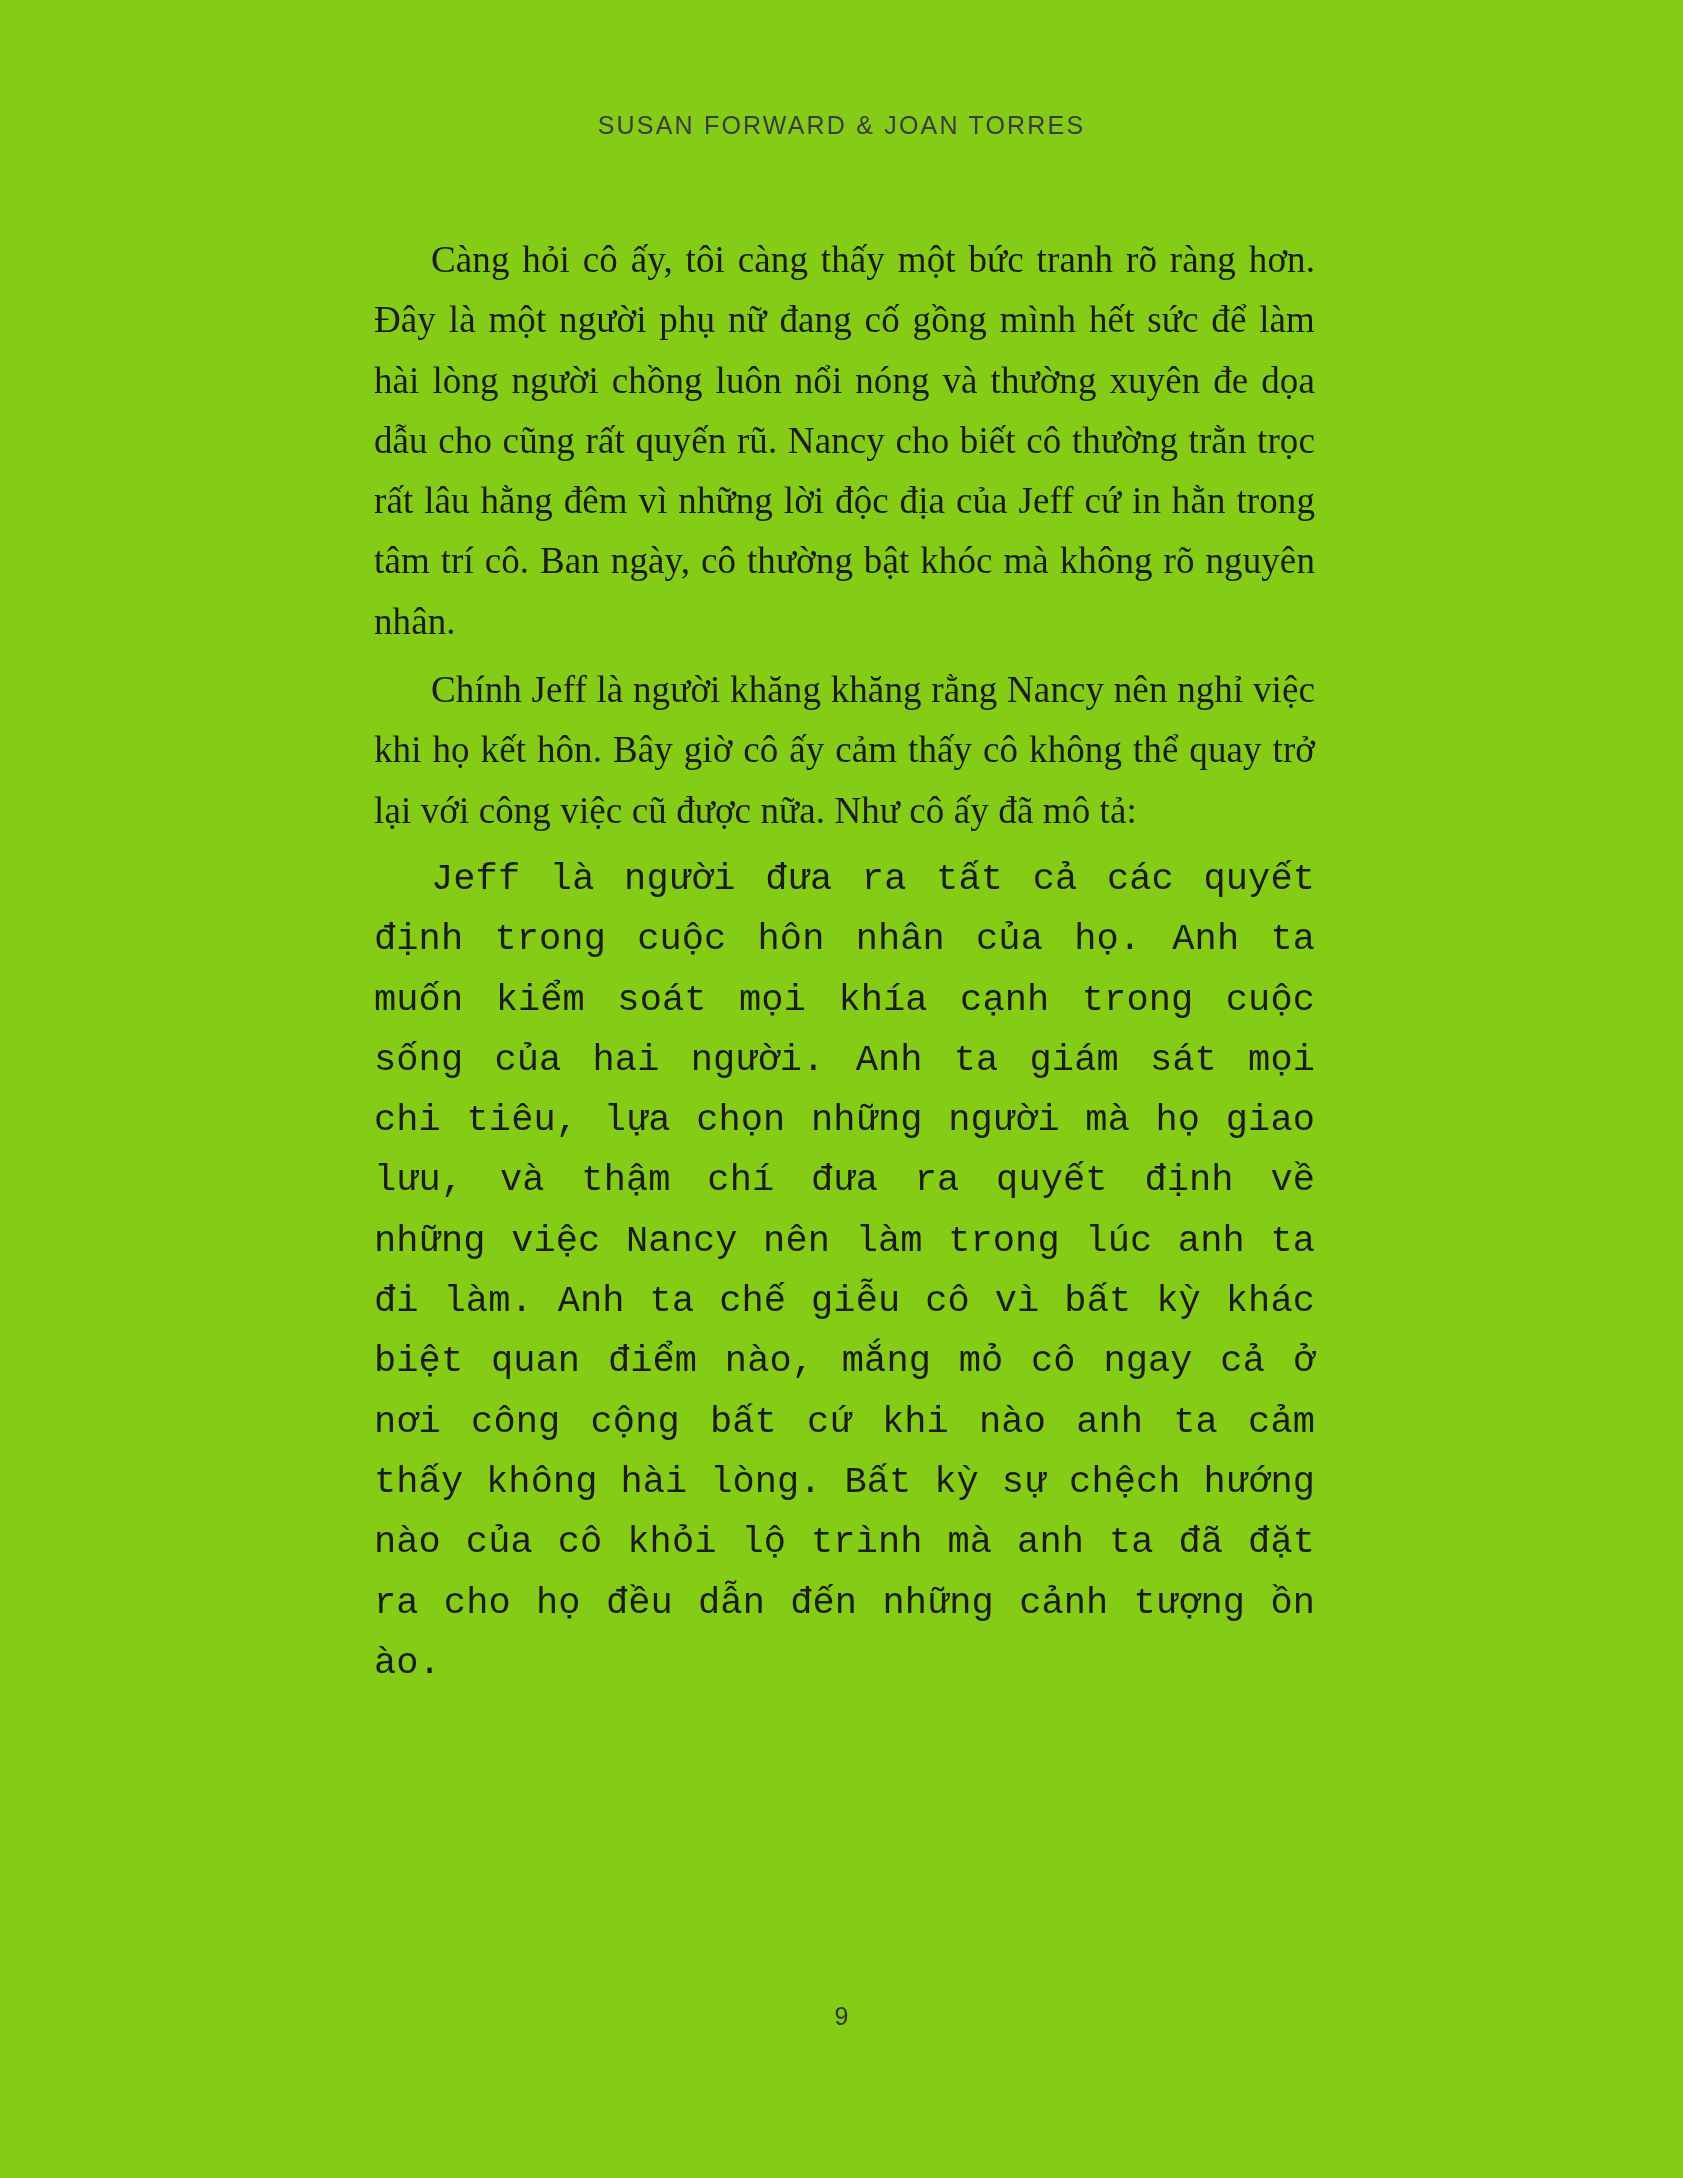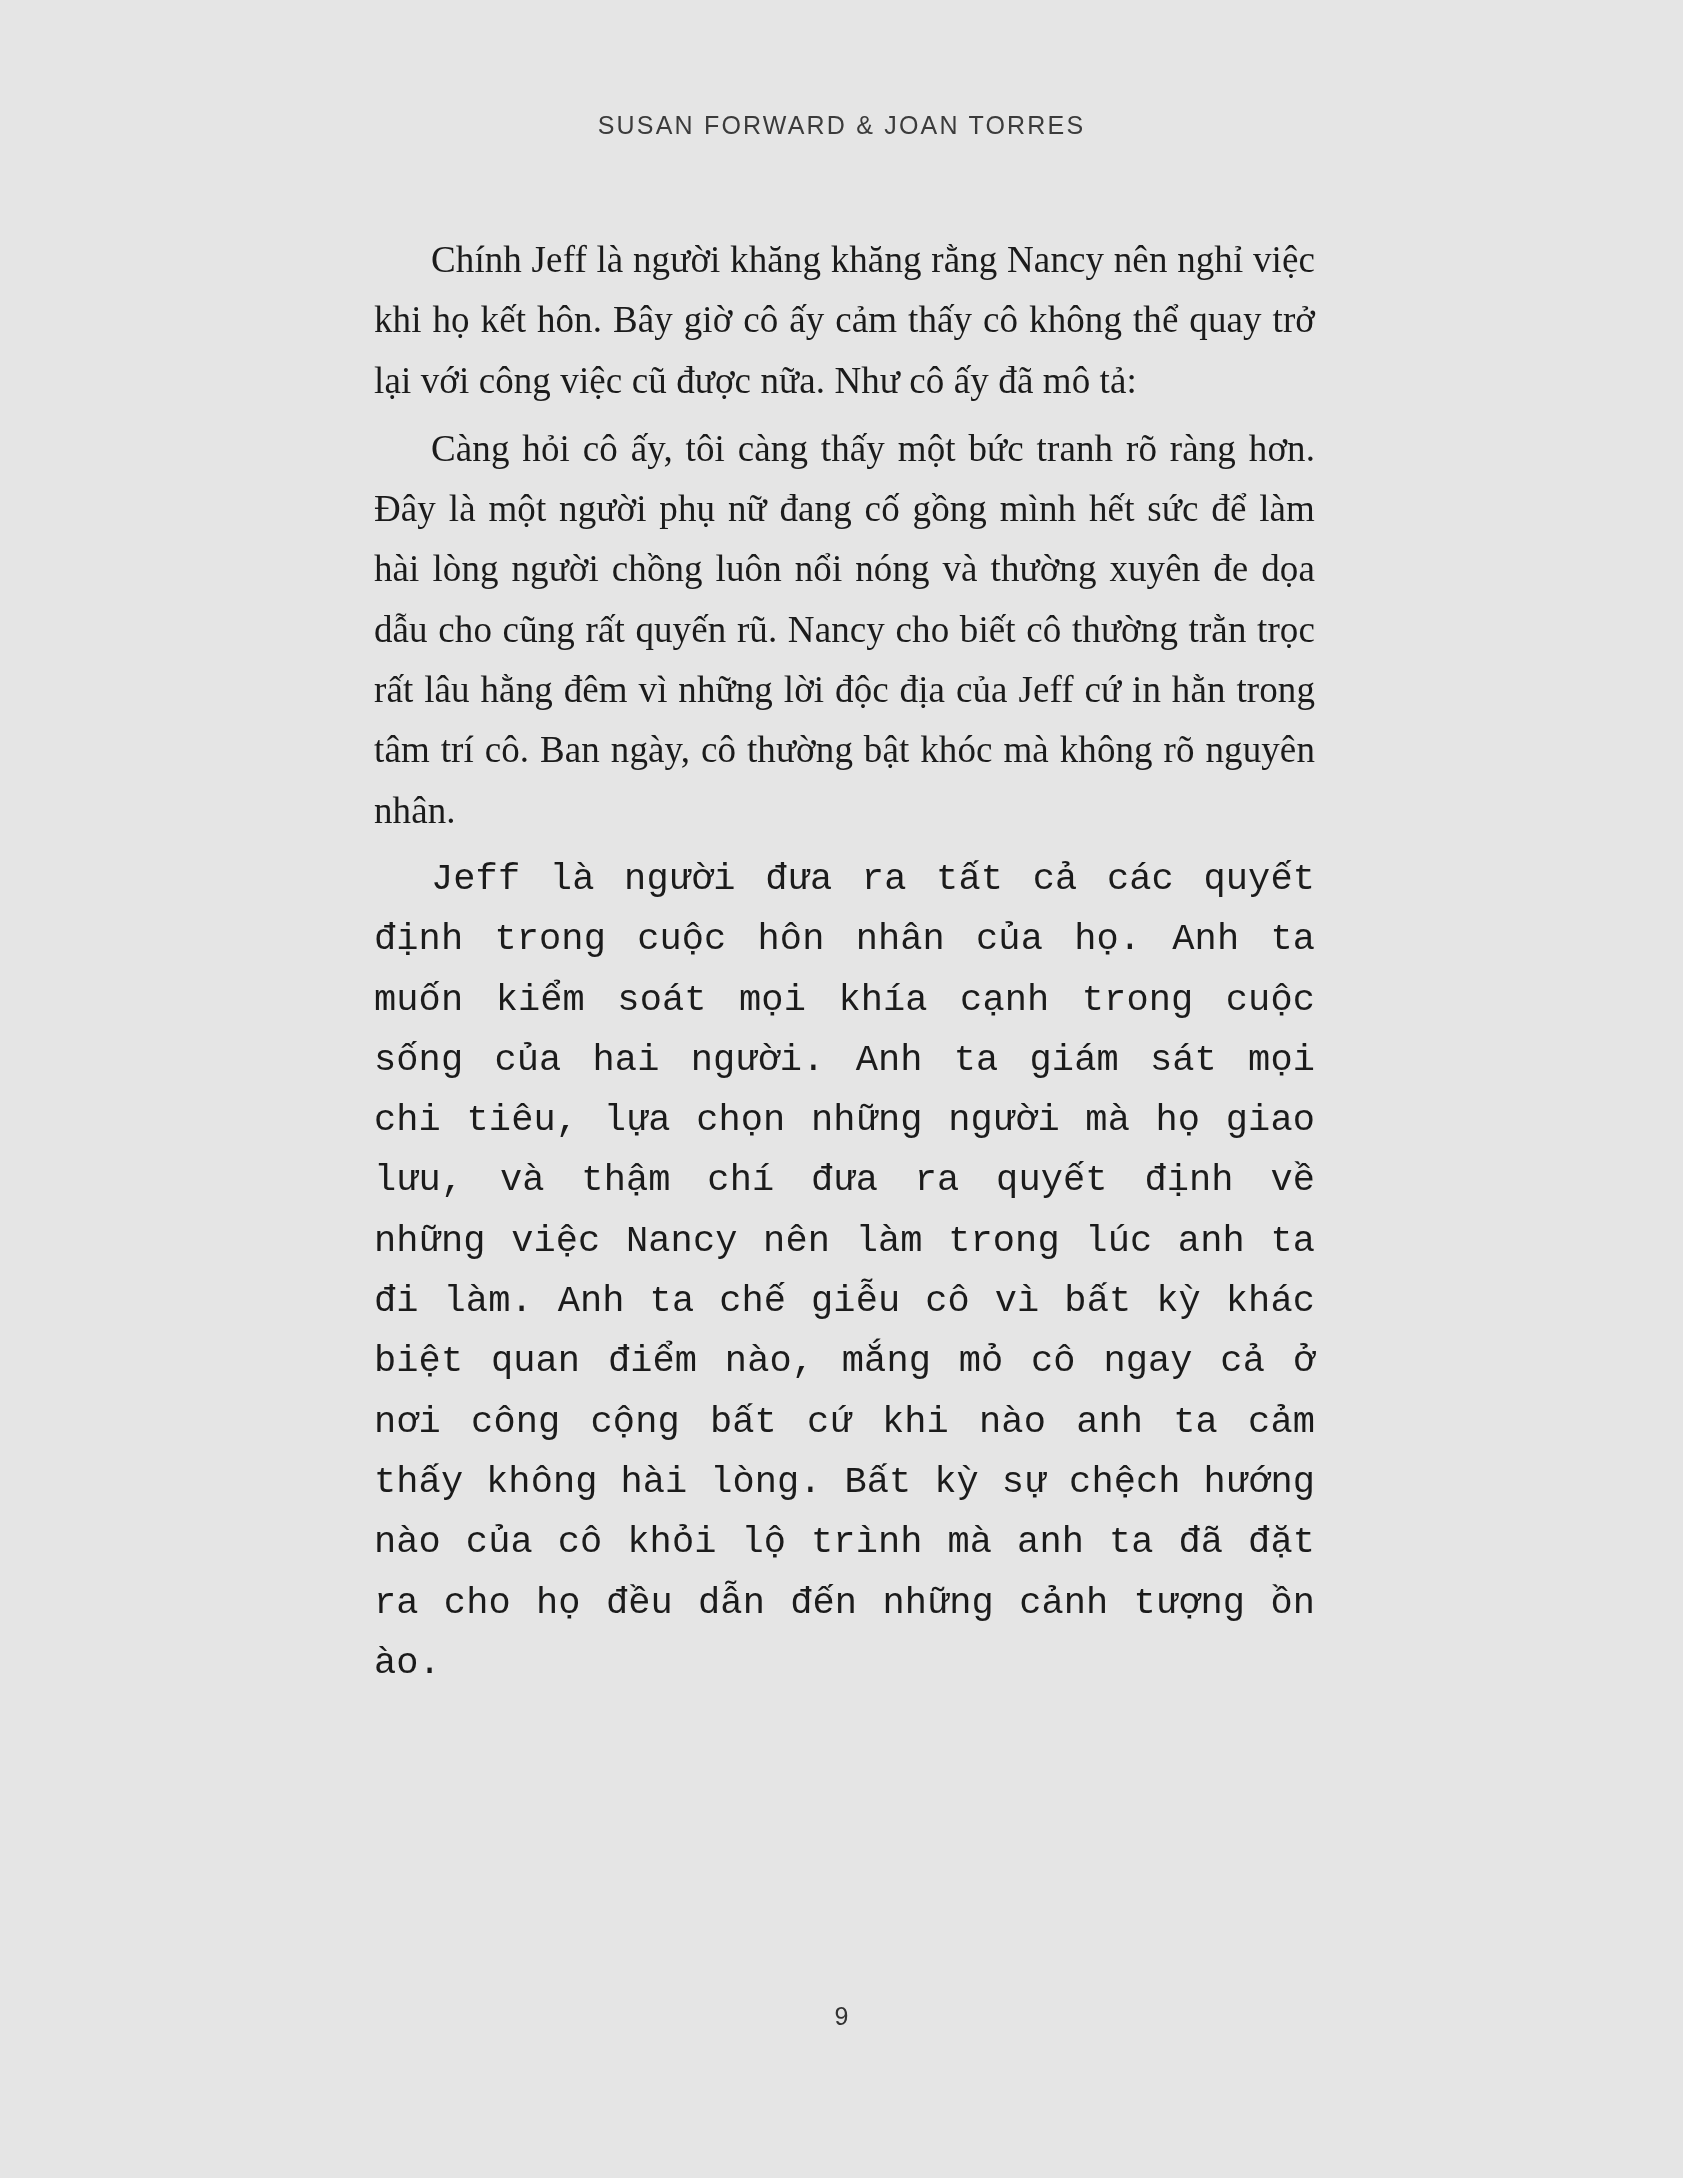--- a/index.html
+++ b/index.html
@@ -12,21 +12,21 @@
     background: #ffffff;
     font-family: "Liberation Serif", serif;
     color: #1a1a1a;
     -webkit-font-smoothing: antialiased;
   }
   .page {
     position: relative;
     width: 1683px;
     height: 2178px;
     box-sizing: border-box;
-    background: #e5e5e5;
+    background: #84cc16;
   }
   .running-head {
     position: absolute;
     top: 111px;
     left: 0;
     right: 0;
     text-align: center;
     font-family: "Liberation Sans", sans-serif;
     font-size: 25px;
     letter-spacing: 2.2px;
@@ -68,21 +68,21 @@
   }
 </style>
 </head>
 <body>
 
 <div class="page">
 
   <div class="running-head">SUSAN FORWARD &amp; JOAN TORRES</div>
 
   <div class="text-block">
+    <p class="para">Càng hỏi cô ấy, tôi càng thấy một bức tranh rõ ràng hơn. Đây là một người phụ nữ đang cố gồng mình hết sức để làm hài lòng người chồng luôn nổi nóng và thường xuyên đe dọa dẫu cho cũng rất quyến rũ. Nancy cho biết cô thường trằn trọc rất lâu hằng đêm vì những lời độc địa của Jeff cứ in hằn trong tâm trí cô. Ban ngày, cô thường bật khóc mà không rõ nguyên nhân.</p>
     <p class="para">Chính Jeff là người khăng khăng rằng Nancy nên nghỉ việc khi họ kết hôn. Bây giờ cô ấy cảm thấy cô không thể quay trở lại với công việc cũ được nữa. Như cô ấy đã mô tả:</p>
-    <p class="para">Càng hỏi cô ấy, tôi càng thấy một bức tranh rõ ràng hơn. Đây là một người phụ nữ đang cố gồng mình hết sức để làm hài lòng người chồng luôn nổi nóng và thường xuyên đe dọa dẫu cho cũng rất quyến rũ. Nancy cho biết cô thường trằn trọc rất lâu hằng đêm vì những lời độc địa của Jeff cứ in hằn trong tâm trí cô. Ban ngày, cô thường bật khóc mà không rõ nguyên nhân.</p>
     <p class="para quote">Jeff là người đưa ra tất cả các quyết định trong cuộc hôn nhân của họ. Anh ta muốn kiểm soát mọi khía cạnh trong cuộc sống của hai người. Anh ta giám sát mọi chi tiêu, lựa chọn những người mà họ giao lưu, và thậm chí đưa ra quyết định về những việc Nancy nên làm trong lúc anh ta đi làm. Anh ta chế giễu cô vì bất kỳ khác biệt quan điểm nào, mắng mỏ cô ngay cả ở nơi công cộng bất cứ khi nào anh ta cảm thấy không hài lòng. Bất kỳ sự chệch hướng nào của cô khỏi lộ trình mà anh ta đã đặt ra cho họ đều dẫn đến những cảnh tượng ồn ào.</p>
   </div>
 
   <div class="folio">9</div>
 
 </div>
 
 
 </body></html>

